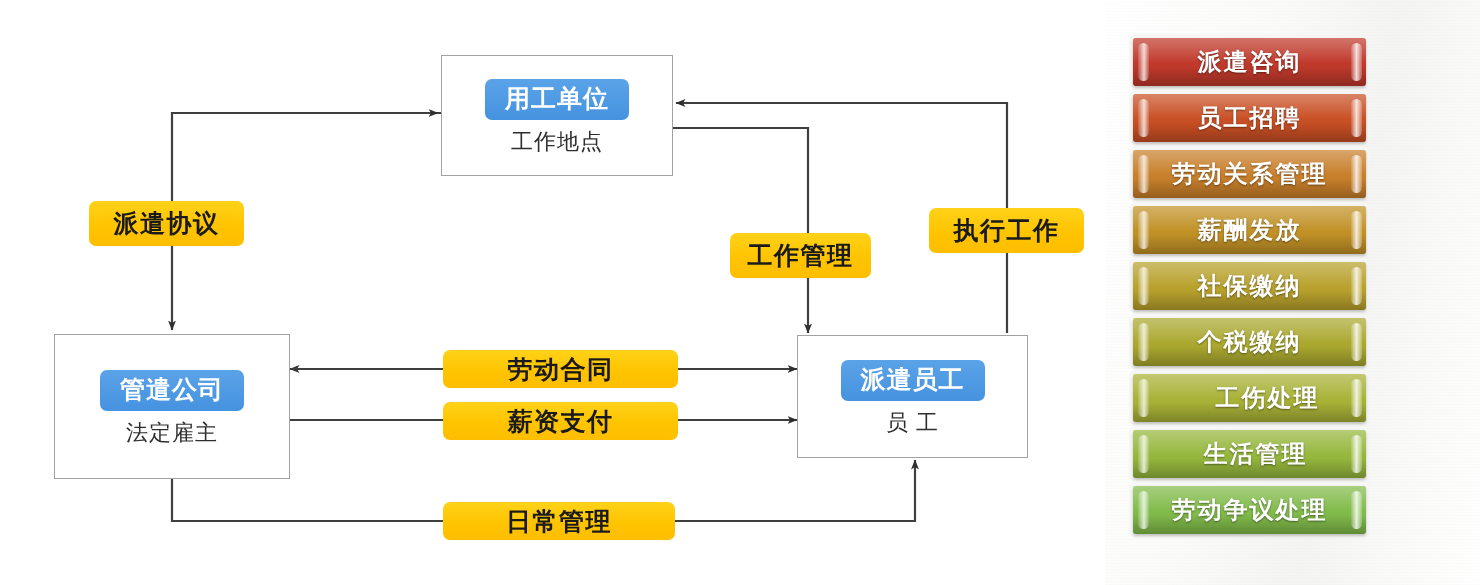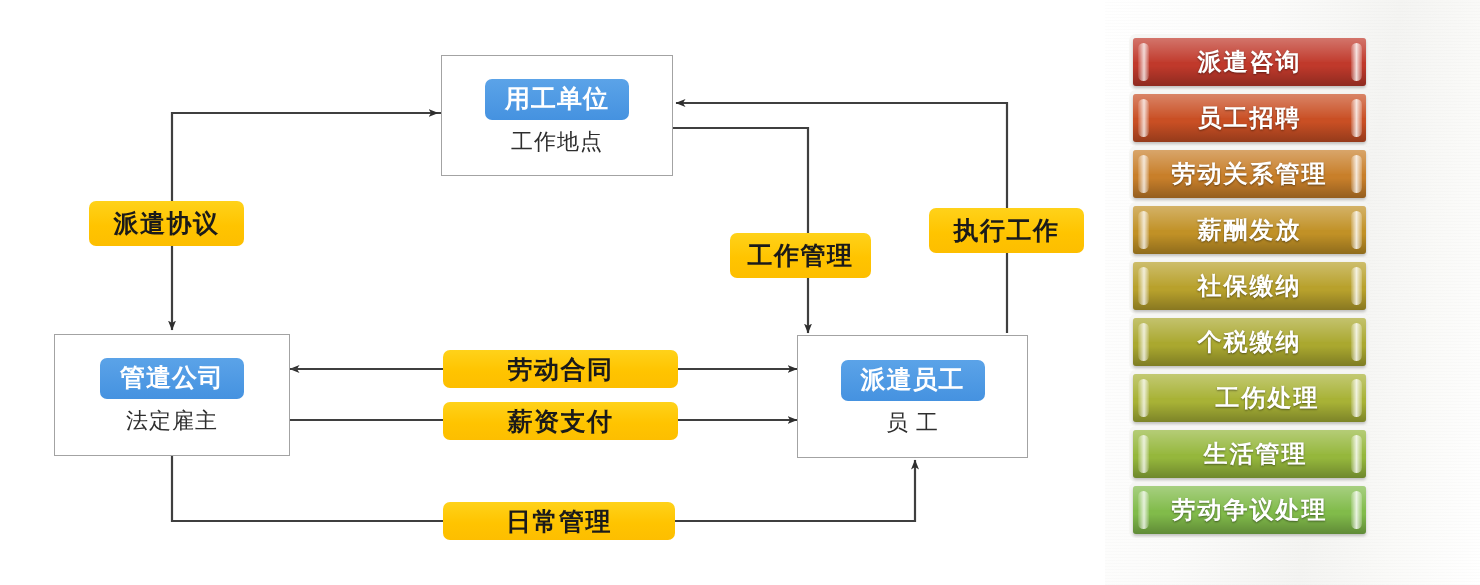--- a/index.html
+++ b/index.html
@@ -192,21 +192,21 @@
       
       <path d="M172,456 L172,521 L915,521 L915,460" marker-end="url(#arr)"></path>
     </g>
   </svg>
 
   <div class="node" style="left:441px; top:55px; width:232px; height:121px;">
     <div class="node-pill">用工单位</div>
     <div class="node-sub">工作地点</div>
   </div>
 
-  <div class="node" style="left:54px; top:334px; width:236px; height:122px;">
+  <div class="node" style="left:54px; top:334px; width:236px; height:145px;">
     <div class="node-pill">管遣公司</div>
     <div class="node-sub">法定雇主</div>
   </div>
 
   <div class="node" style="left:797px; top:335px; width:231px; height:123px;">
     <div class="node-pill">派遣员工</div>
     <div class="node-sub">员 工</div>
   </div>
 
   <div class="ylabel" style="left:89px; top:201px; width:155px; height:45px;">派遣协议</div>

